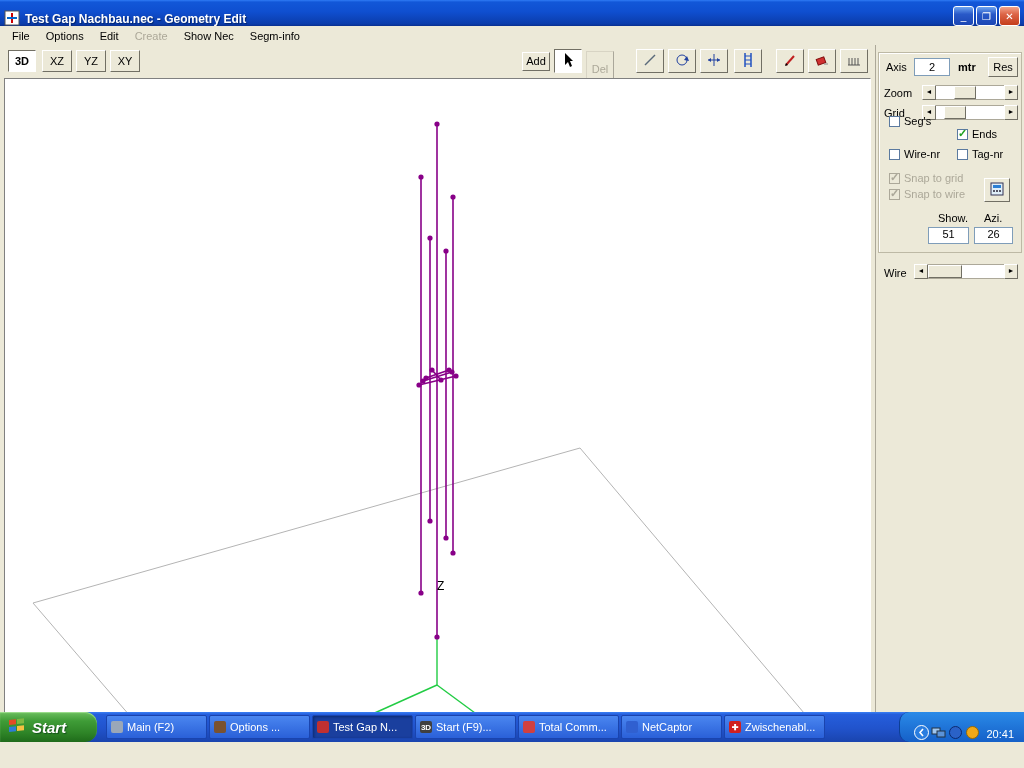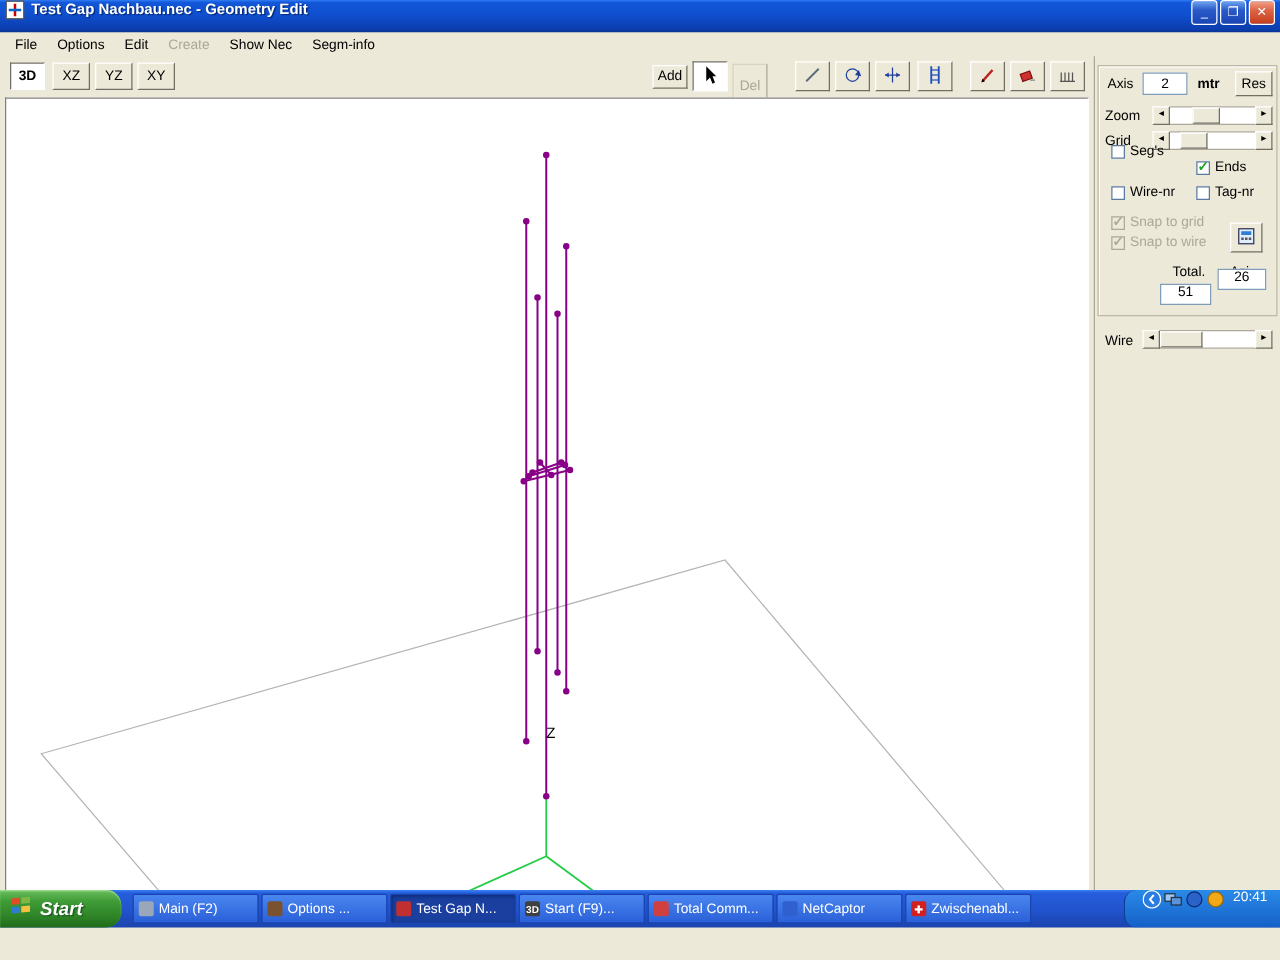--- a/index.html
+++ b/index.html
@@ -2,21 +2,21 @@
 <html><head>
 <meta charset="utf-8">
 <style>
   *{box-sizing:border-box;margin:0;padding:0}
   html,body{width:1024px;height:768px;overflow:hidden}
   body{font-family:"Liberation Sans",sans-serif;font-size:11px;background:#ECE9D8;position:relative;color:#000}
 
   
   .titlebar{position:absolute;left:0;top:0;width:1024px;height:26px;
     background:linear-gradient(180deg,#2f7bf5 0%,#1257d8 8%,#0f4fd0 45%,#0b3cab 92%,#092f8e 100%);
-    display:flex;align-items:flex-start;padding:0 4px;color:#fff}
+    display:flex;align-items:flex-end;padding:0 4px;color:#fff}
   .app-icon{width:16px;height:16px;display:inline-block}
   .title-text{font-weight:bold;font-size:12px;margin-left:5px;text-shadow:1px 1px 1px #00246e;flex:1;white-space:nowrap}
   .wbtn{width:21px;height:20px;margin-left:2px;border:1px solid #fff;border-radius:3px;color:#fff;
     font-size:10px;line-height:17px;text-align:center;cursor:pointer;
     background:linear-gradient(180deg,#6ea5f0,#2959c8 40%,#1b46b4);font-family:"Liberation Sans",sans-serif}
   .wbtn.close{background:linear-gradient(180deg,#f2a38a,#dd6547 40%,#c43d1b)}
 
   
   .menubar{position:absolute;left:0;top:26px;width:1024px;height:19px;background:#ECE9D8;
     display:flex;align-items:center;padding-left:4px}
@@ -68,21 +68,21 @@
     background:linear-gradient(180deg,#6cbf5e 0%,#3f9c37 30%,#2e8427 70%,#1f6b1a 100%);
     color:#fff;font-weight:bold;font-style:italic;font-size:15px;display:flex;align-items:center;
     padding-left:8px;gap:6px;box-shadow:inset 0 1px 1px #9fdf90;text-shadow:1px 1px 1px #14501a;margin-right:8px}
   .task{width:101px;height:24px;margin:0 1px;border:1px solid #1a44ae;border-radius:2px;color:#fff;cursor:pointer;
     background:linear-gradient(180deg,#4a86f0,#2a60d8);display:flex;align-items:center;gap:4px;padding:0 4px;
     font-size:11px;overflow:hidden;white-space:nowrap}
   .task.active{background:#1a3f9e;box-shadow:inset 1px 1px 3px #0c2a70}
   .task span.tlabel{overflow:hidden;text-overflow:ellipsis}
   .ticon{width:12px;height:12px;flex:0 0 12px;border-radius:2px;display:flex;align-items:center;justify-content:center;
     font-size:8px;font-weight:bold;color:#fff}
-  .tray{margin-left:auto;height:30px;display:flex;align-items:flex-start;gap:2px;padding:0 10px 16px 14px;color:#fff;
+  .tray{margin-left:auto;height:30px;display:flex;align-items:flex-end;gap:2px;padding:0 10px 2px 14px;color:#fff;
     background:linear-gradient(180deg,#2a8ae8,#1560c8);border-left:1px solid #0c3f96;border-radius:10px 0 0 10px}
   .trayicon{width:15px;height:15px;display:inline-block}
   .clock{font-size:11px;color:#fff;margin-left:4px}
 </style>
 </head>
 <body>
 
 <div class="titlebar">
   <span class="app-icon">
     <svg width="16" height="16">
@@ -264,24 +264,24 @@
   <button class="pbtn" style="left:108px;top:133px;width:26px;height:24px">
     <span><svg width="14" height="14">
           <rect x="1" y="1" width="12" height="12" fill="#dfeef8" stroke="#335"></rect>
           <rect x="3" y="3" width="8" height="3" fill="#2b7fd4"></rect>
           <rect x="3" y="8" width="2" height="2" fill="#556"></rect>
           <rect x="6" y="8" width="2" height="2" fill="#556"></rect>
           <rect x="9" y="8" width="2" height="2" fill="#556"></rect>
         </svg></span>
   </button>
 
-  <span class="plabel" style="left:62px;top:167px">Total.</span>
+  <span class="plabel" style="left:62px;top:167px">Show.</span>
   <span class="plabel" style="left:108px;top:167px">Azi.</span>
   <span class="sunkenbox" style="left:52px;top:182px;width:41px;height:17px">51</span>
-  <span class="sunkenbox" style="left:98px;top:170px;width:39px;height:17px">26</span>
+  <span class="sunkenbox" style="left:98px;top:182px;width:39px;height:17px">26</span>
 
   <span class="plabel" style="left:8px;top:222px">Wire</span>
   <div class="sb" style="left:38px;top:219px;width:104px">
     <span class="sb-btn">◄</span>
     <span class="sb-track">
         <span class="sb-thumb" style="left:0;width:34px"></span>
       </span>
     <span class="sb-btn">►</span>
   </div>
 </div>

